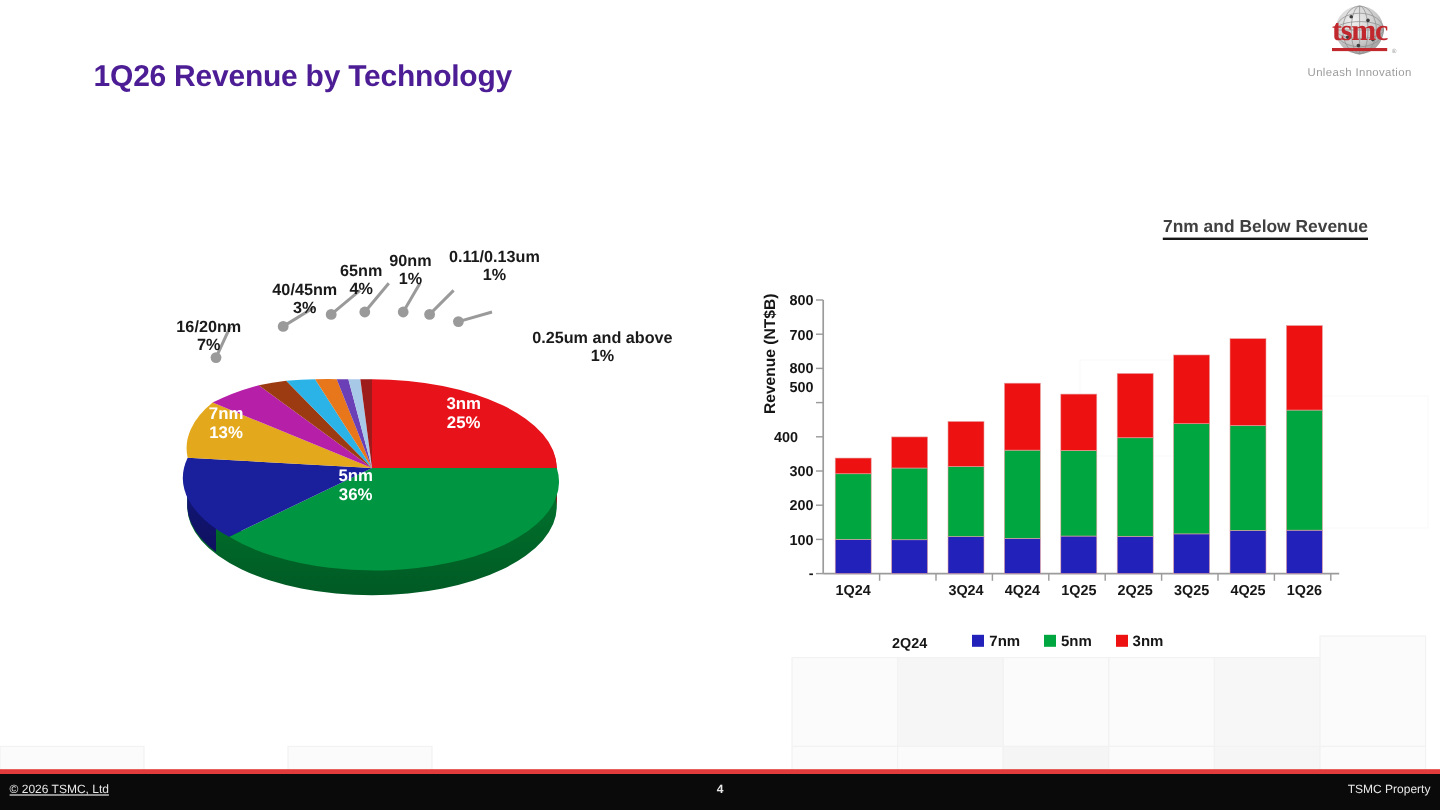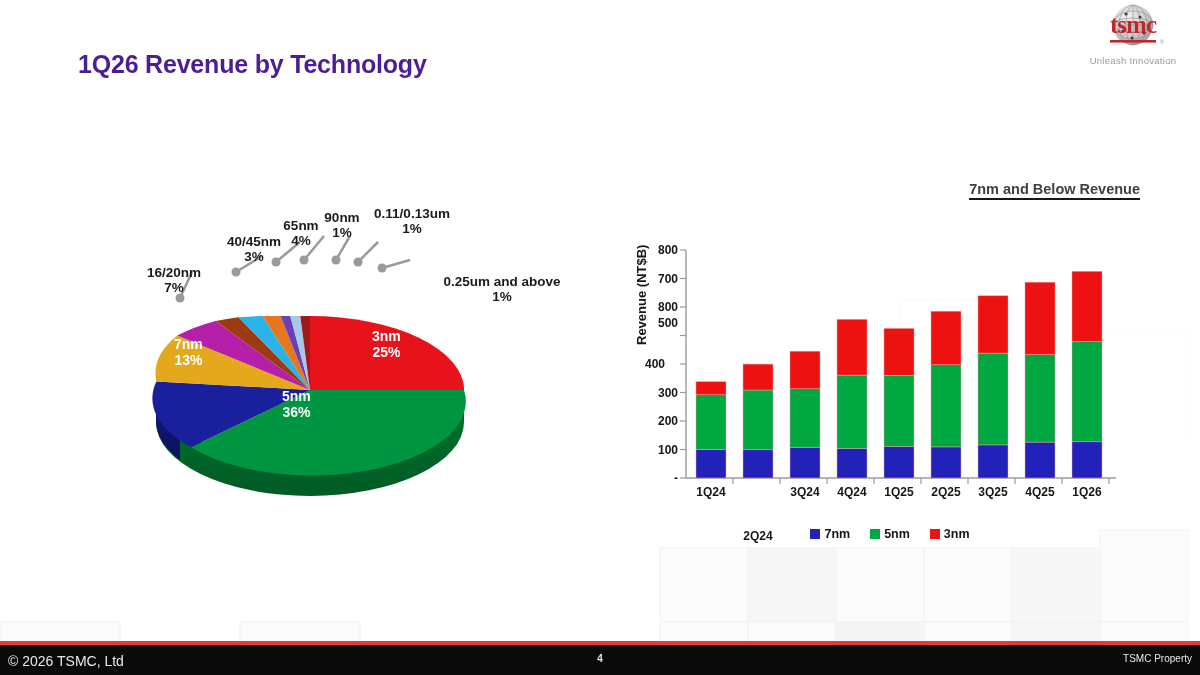--- a/index.html
+++ b/index.html
@@ -65,21 +65,21 @@
     position:absolute; left:0; top:352px; width:500px;
     display:flex; justify-content:center; gap:20px; align-items:center;
   }
   .legend-item { display:flex; align-items:center; gap:4px; }
   .legend-swatch { width:10px; height:10px; display:inline-block; }
   .legend-label { font-size:12.5px; font-weight:bold; color:#161616; }
 
   
   #footer-rule { position:absolute; left:0; bottom:30px; width:1200px; height:4px; background:#e23b3b; z-index:6; }
   #footer { position:absolute; left:0; bottom:0; width:1200px; height:30px; background:#0a0a0a; z-index:6; }
-  #footer-left  { position:absolute; left:8px;  top:8px; font-size:14px; color:#e8e8e8; }
+  #footer-left  { position:absolute; left:8px;  top:8px; font-size:10px; color:#e8e8e8;text-decoration:underline; }
   #footer-page  { position:absolute; left:0; top:8px; width:1200px; text-align:center; font-size:10px; color:#e8e8e8; font-weight:bold; }
   #footer-right { position:absolute; right:8px; top:8px; font-size:10px; color:#e8e8e8; }
 </style>
 </head>
 <body>
 
 <svg id="watermark" viewBox="0 0 1200 675">
   <g fill="#fbfbfb" stroke="#f2f2f2" stroke-width="1">
     <rect x="660" y="548" width="88" height="74"></rect>
     <rect x="748" y="548" width="88" height="74" fill="#f6f6f6"></rect>

